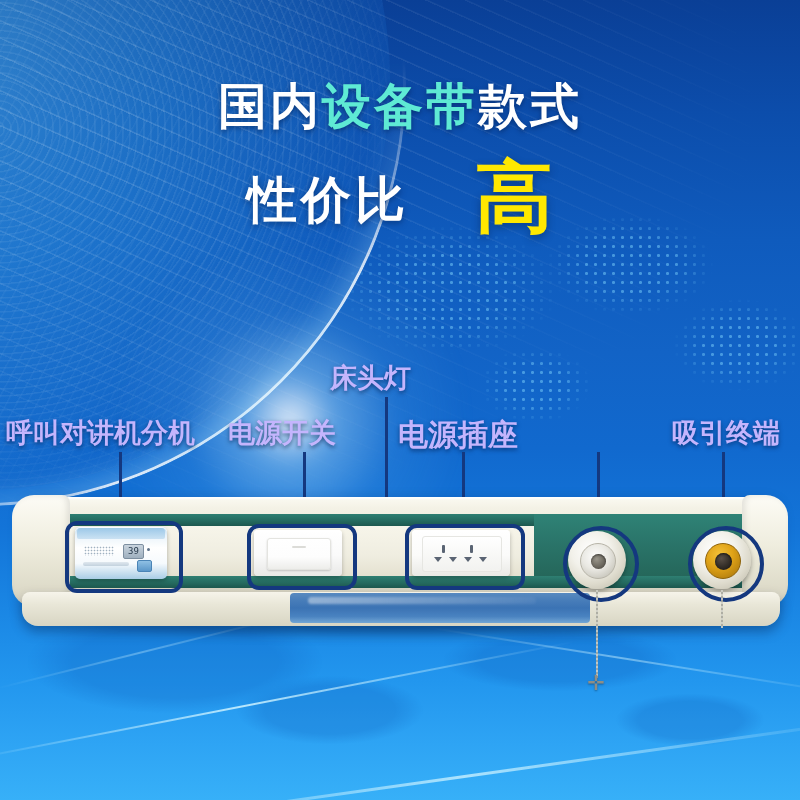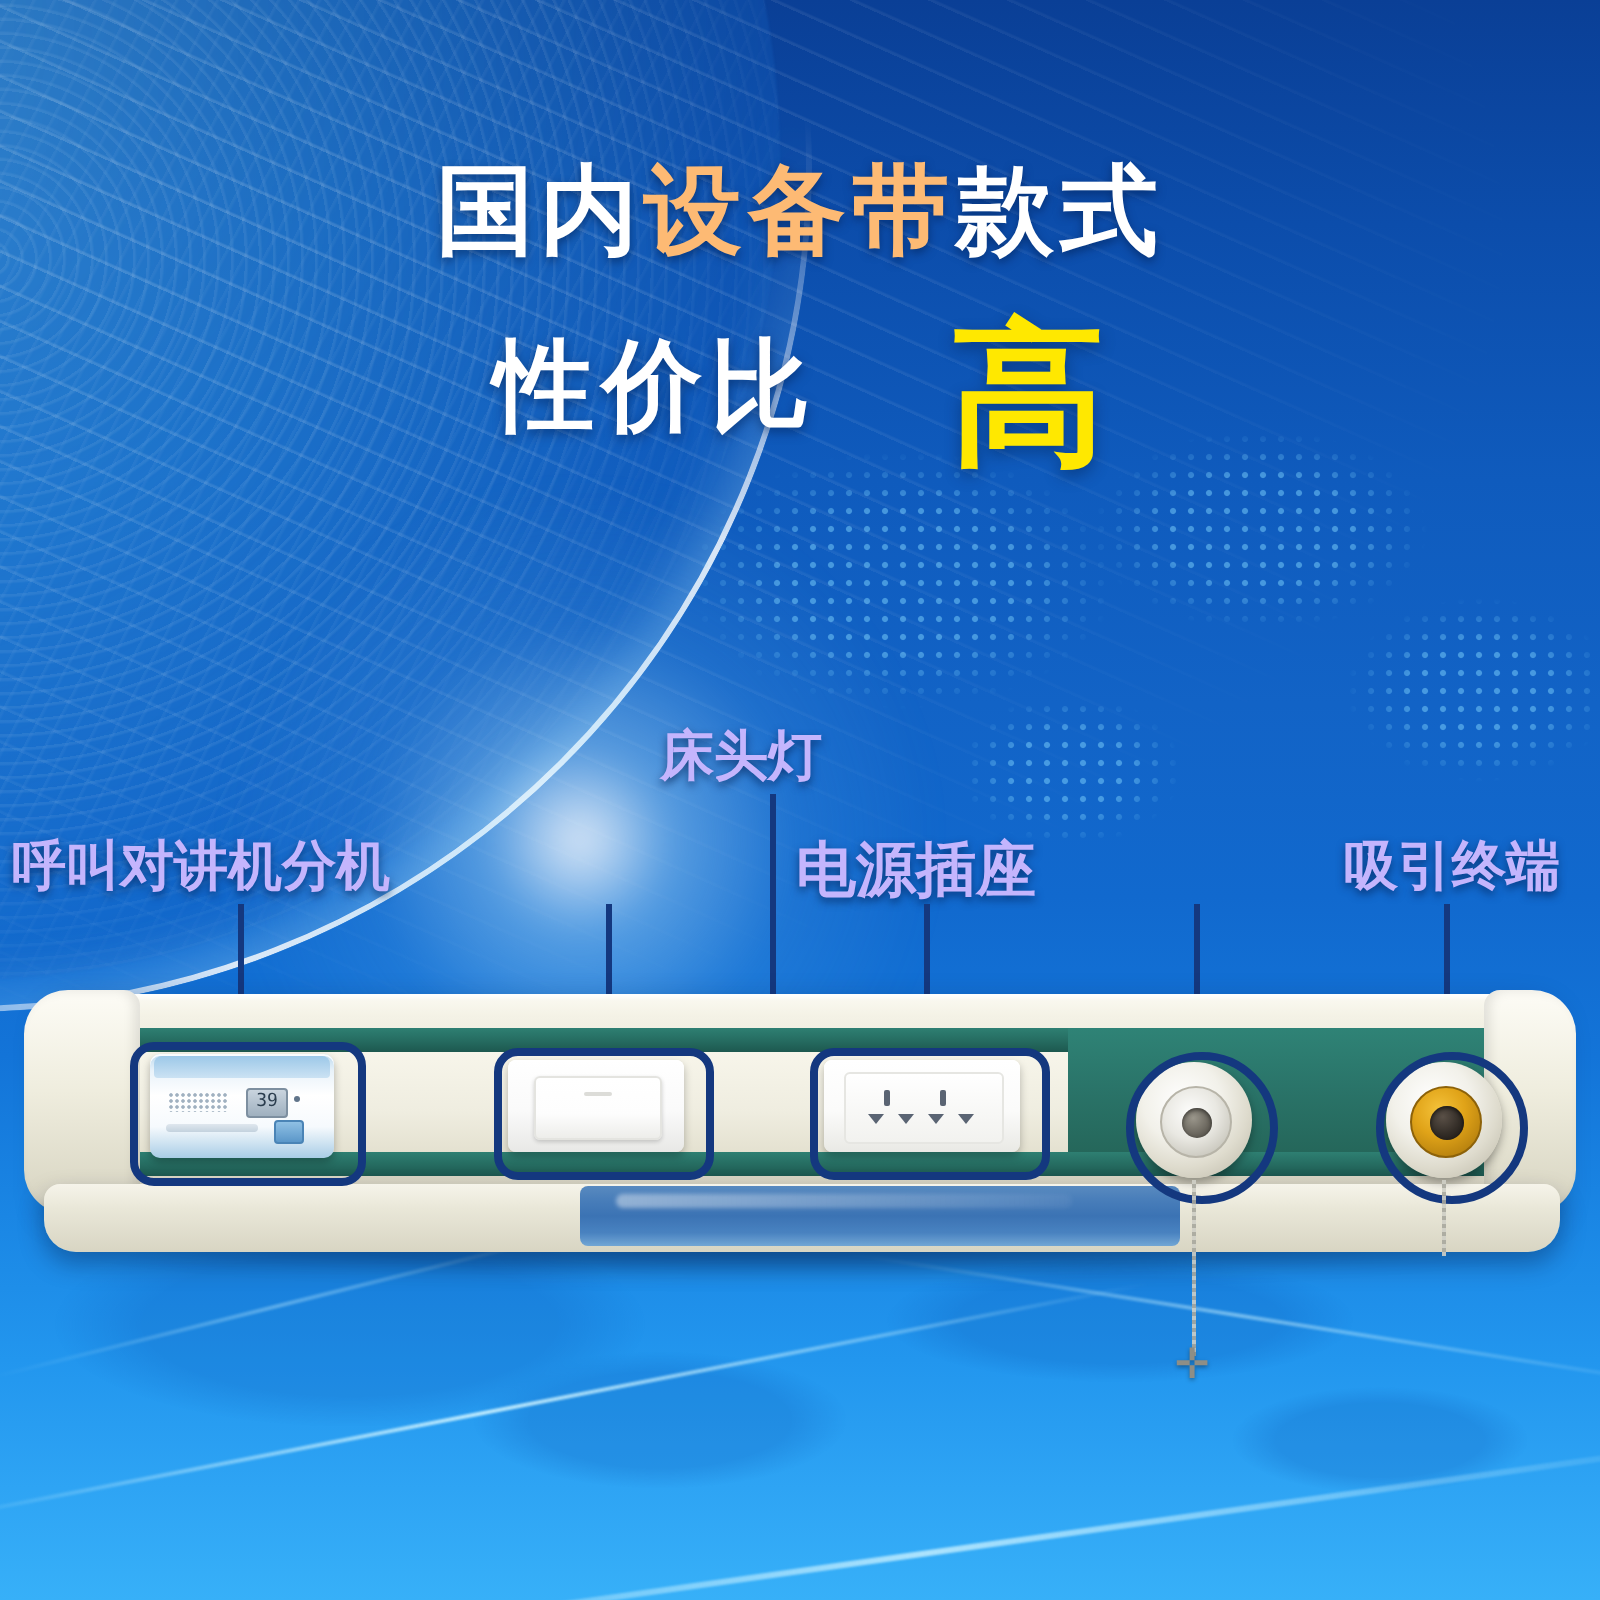--- a/index.html
+++ b/index.html
@@ -120,24 +120,24 @@
   .s4{left:-10px;top:648px;width:330px;transform:rotate(-14deg);opacity:.4;}
 
   
   .headline{position:absolute;left:0;top:82px;width:800px;text-align:center;}
   .hl-line1{
     font-size:49px;font-weight:bold;letter-spacing:3px;line-height:1;
     color:#ffffff;
     text-shadow:0 2px 5px rgba(2,28,74,.55);
     white-space:nowrap;
   }
-  .hl-line1 .hi{color:#fdba74;}
+  .hl-line1 .hi{color:#5eead4;}
   .hl-line2row{
     position:absolute;left:0;top:78px;width:800px;
-    display:flex;align-items:flex-start;justify-content:center;gap:66px;
+    display:flex;align-items:flex-end;justify-content:center;gap:66px;
   }
   .hl-ratio{
     font-size:50px;font-weight:bold;color:#ffffff;letter-spacing:4px;
     text-shadow:0 2px 6px rgba(2,28,74,.55);
   }
   .hl-gao{
     font-size:78px;font-weight:bold;color:#ffe800;line-height:.95;
     text-shadow:0 3px 8px rgba(2,28,74,.45);
   }
 
@@ -359,20 +359,21 @@
   <div class="headline">
     <div class="hl-line1"><span>国内</span><span class="hi">设备带</span><span>款式</span></div>
     <div class="hl-line2row">
       <span class="hl-ratio">性价比</span>
       <span class="hl-gao">高</span>
     </div>
   </div>
 
   <div class="labels">
     <div class="callout-label lab-intercom">呼叫对讲机分机</div>
+    <div class="callout-label lab-switch">电源开关</div>
     <div class="callout-label lab-lamp">床头灯</div>
     <div class="callout-label lab-socket">电源插座</div>
     <div class="callout-label lab-suction">吸引终端</div>
 
     <div class="leader ld-intercom"></div>
     <div class="leader ld-switch"></div>
     <div class="leader ld-lamp"></div>
     <div class="leader ld-socket"></div>
     <div class="leader ld-oxygen"></div>
     <div class="leader ld-suction"></div>

